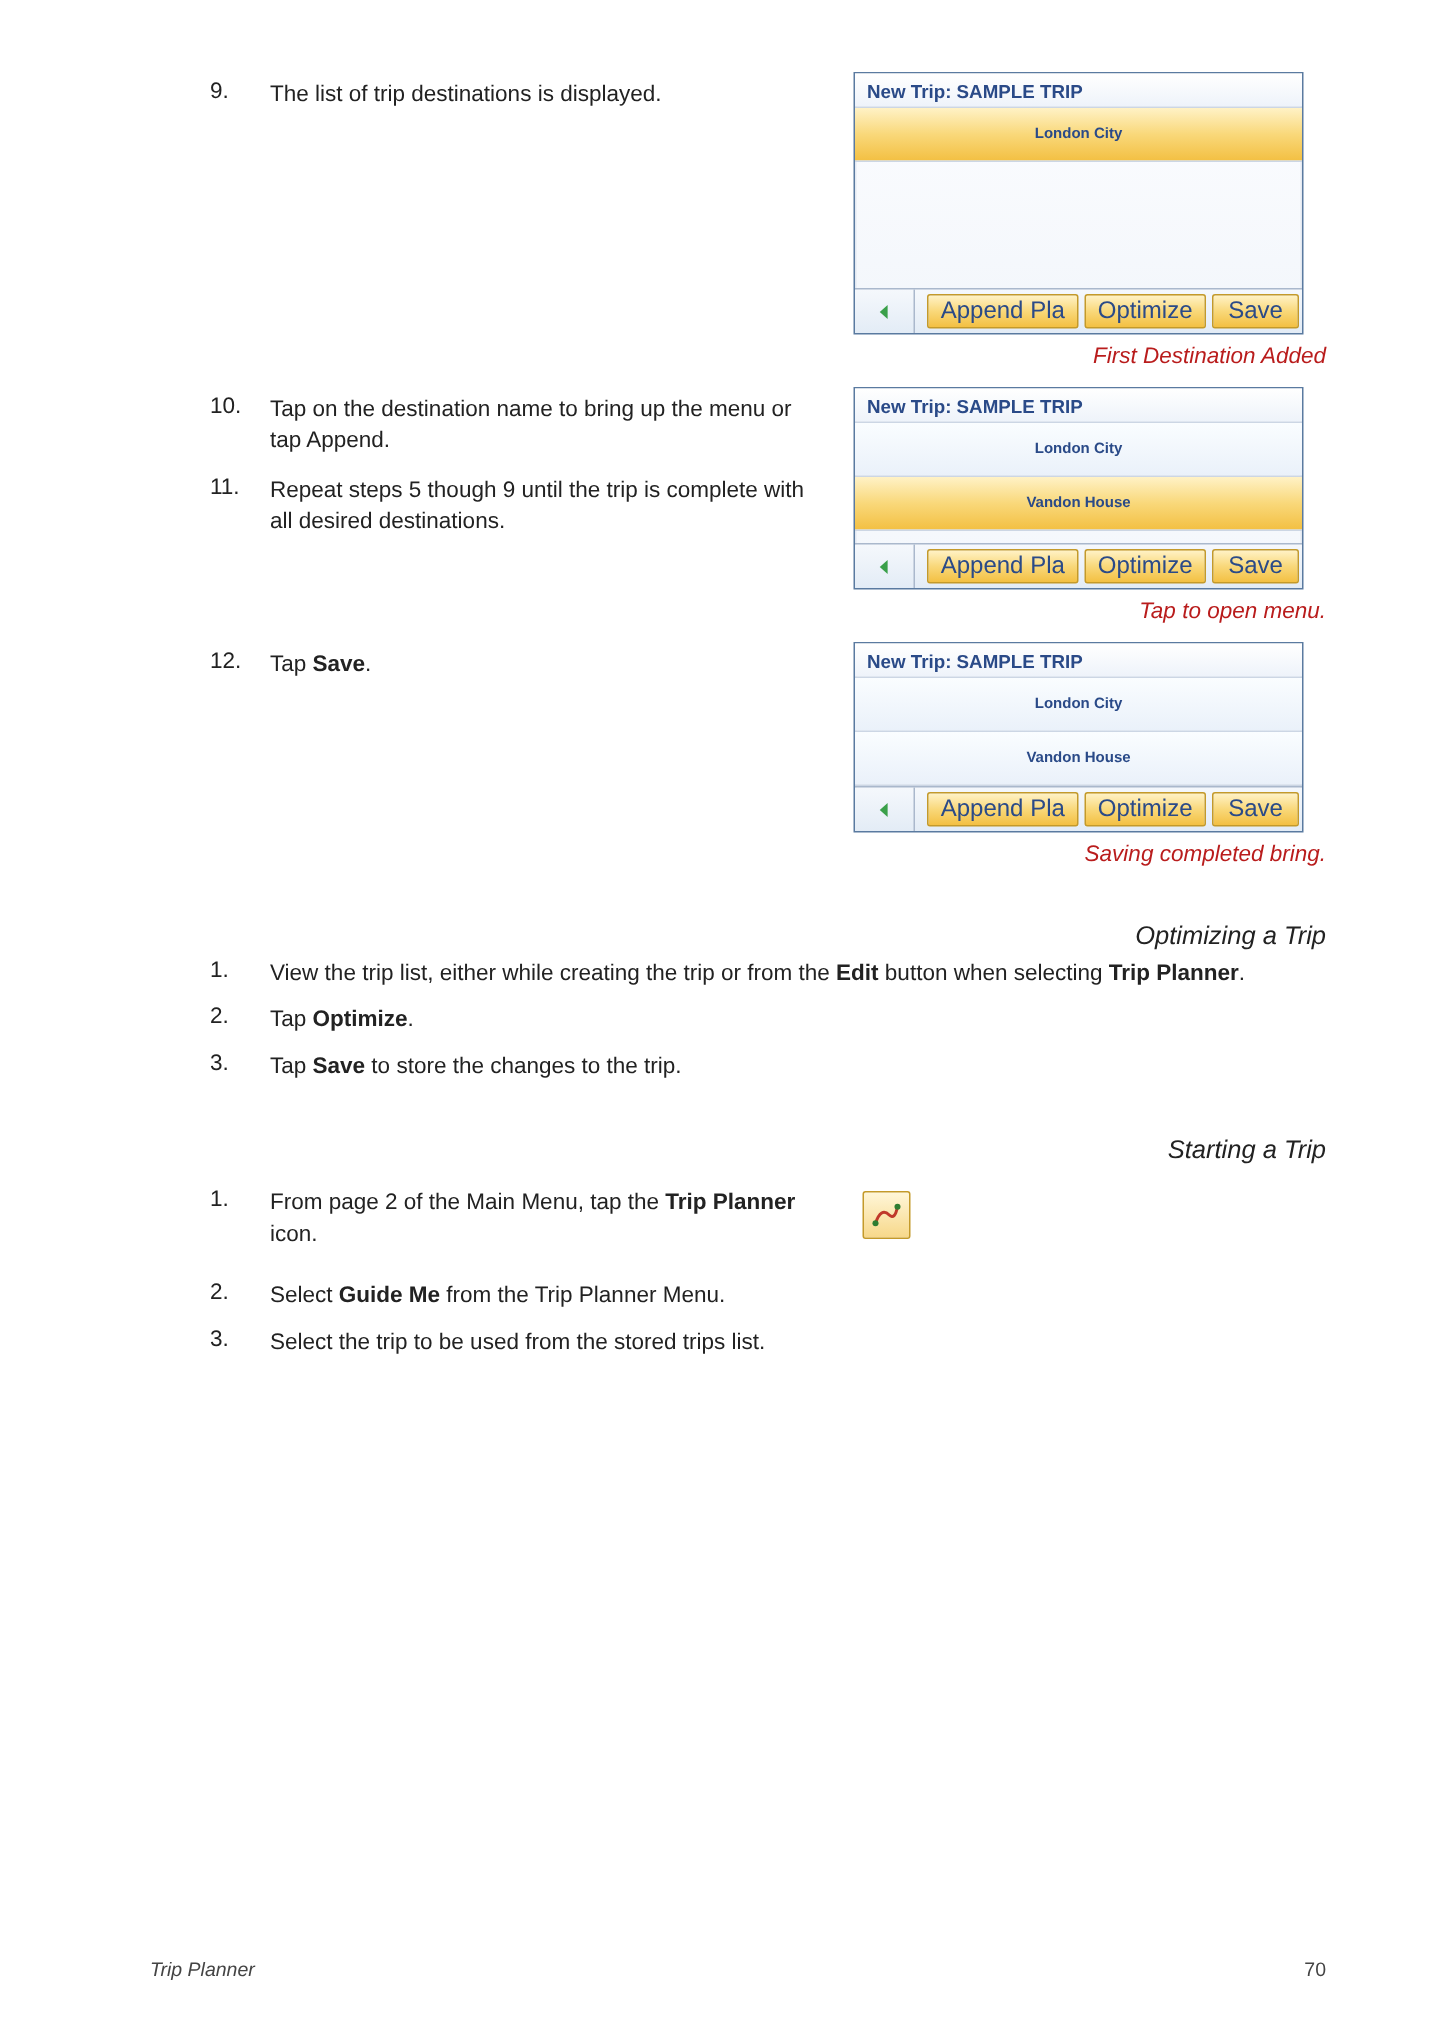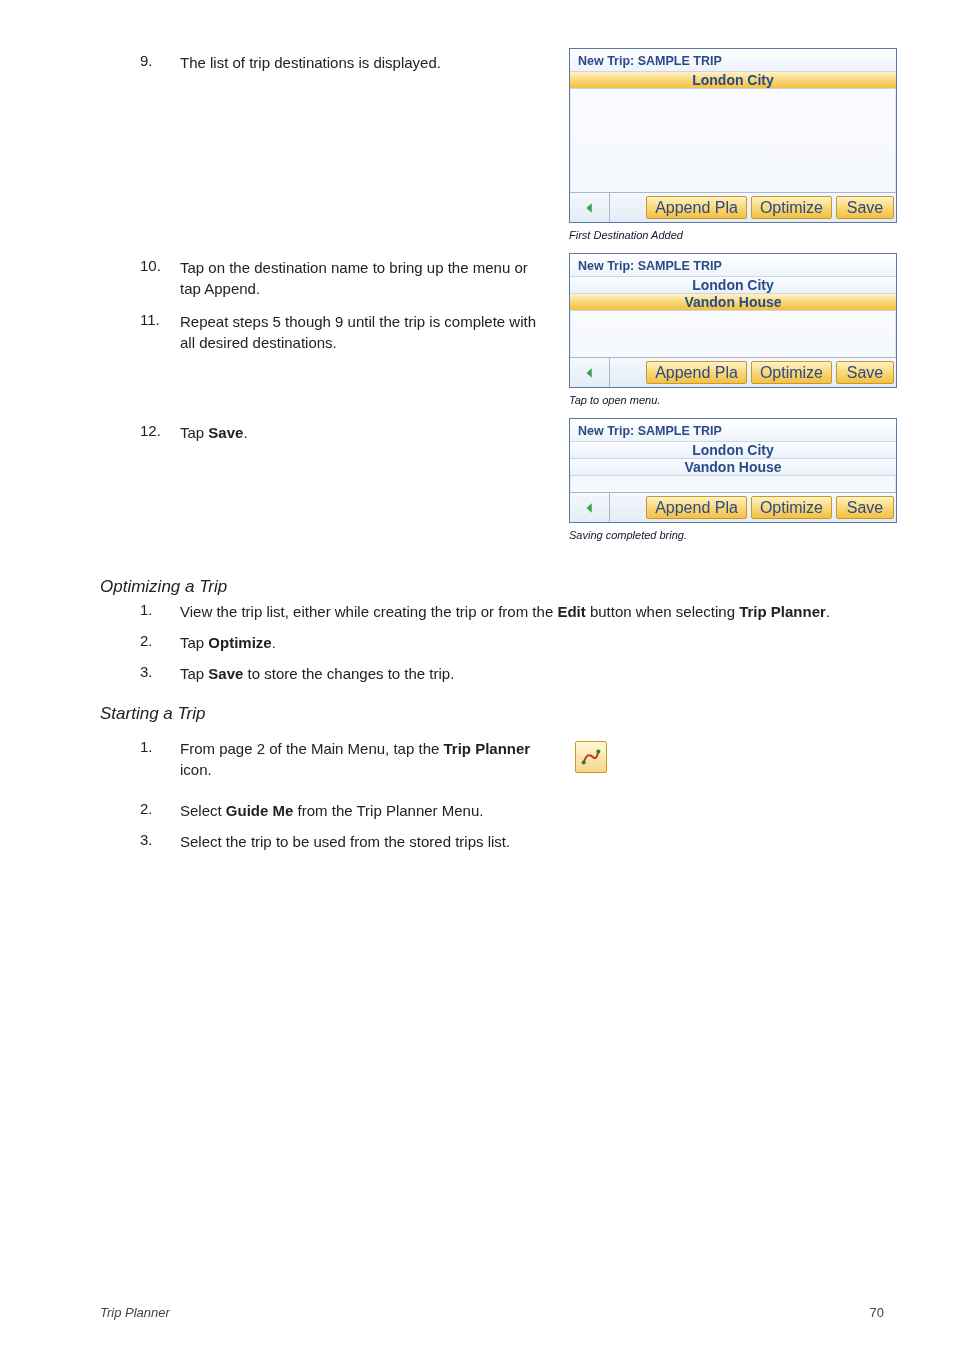--- a/index.html
+++ b/index.html
@@ -25,31 +25,32 @@
   .ol-num {
     display: flex;
     margin: 4px 0 6px 40px;
   }
   .ol-num .num {
     width: 40px;
     flex-shrink: 0;
   }
   .ol-num .txt { flex: 1; line-height: 1.4; }
   .caption {
-    text-align: left;
+    text-align: right;
     font-style: italic;
-    font-size: 11px;
+    font-size: 15px;
     margin: 6px 0 12px 0;
-    color: #0f172a;
+    color: #b91c1c;
   }
   .section-heading {
     font-style: italic;
     font-size: 17px;
     margin: 24px 0 4px 0;
     color: #222;
+    text-align: right;
   }
   .para {
     margin: 4px 0 8px 20px;
     line-height: 1.4;
   }
   .footer {
     position: absolute;
     bottom: 30px;
     left: 100px;
     right: 70px;
@@ -60,39 +61,39 @@
     color: #444;
   }
   .footer .pnum { font-style: normal; }
 
   
   .mock {
     border: 1px solid #5a7aa0;
     background: linear-gradient(#fdfdff, #f2f6fb);
     font-family: Tahoma, Arial, sans-serif;
     font-size: 12px;
-    width: 328px;
+    width: 300px;
     box-shadow: 0 0 0 1px rgba(200,210,225,0.4) inset;
   }
   .mock-title {
     padding: 5px 8px 3px 8px;
     color: #2a4a88;
     font-weight: bold;
     font-size: 12.5px;
     border-bottom: 1px solid #ccd6e4;
     background: linear-gradient(#fff,#eef3fa);
   }
   .mock-list {
     min-height: 100px;
   }
   .mock-list-row {
     text-align: center;
-    padding: 0 0;
+    padding: 12px 0;
     color: #2a4a88;
-    font-size: 14px;
+    font-size: 10px;
     font-weight: bold;
     border-bottom: 1px solid #ccd6e4;
   }
   .mock-list-row.sel {
     background: linear-gradient(#fff2c6, #f9d87a, #f3c043);
   }
   .mock-list-row.normal {
     background: linear-gradient(#fafdff, #eaf1fa);
   }
   .mock-bbar {
@@ -263,21 +264,21 @@
       <span>Tap </span><b>Optimize</b><span>.</span>
     </div>
   </div>
   <div class="ol-num" style="margin-top:10px;">
     <div class="num">3.</div>
     <div class="txt">
       <span>Tap </span><b>Save</b><span> to store the changes to the trip.</span>
     </div>
   </div>
 
-  <div class="section-heading" style="margin-top:20px;">Starting a Trip</div>
+  <div class="section-heading" style="margin-top:36px;">Starting a Trip</div>
 
   <div class="row" style="align-items:center;">
     <div class="left-col">
       <div class="ol-num" style="margin-top:10px;">
         <div class="num">1.</div>
         <div class="txt">
           <span>From page 2 of the Main Menu, tap the </span><b>Trip Planner</b><span> icon.</span>
         </div>
       </div>
     </div>

